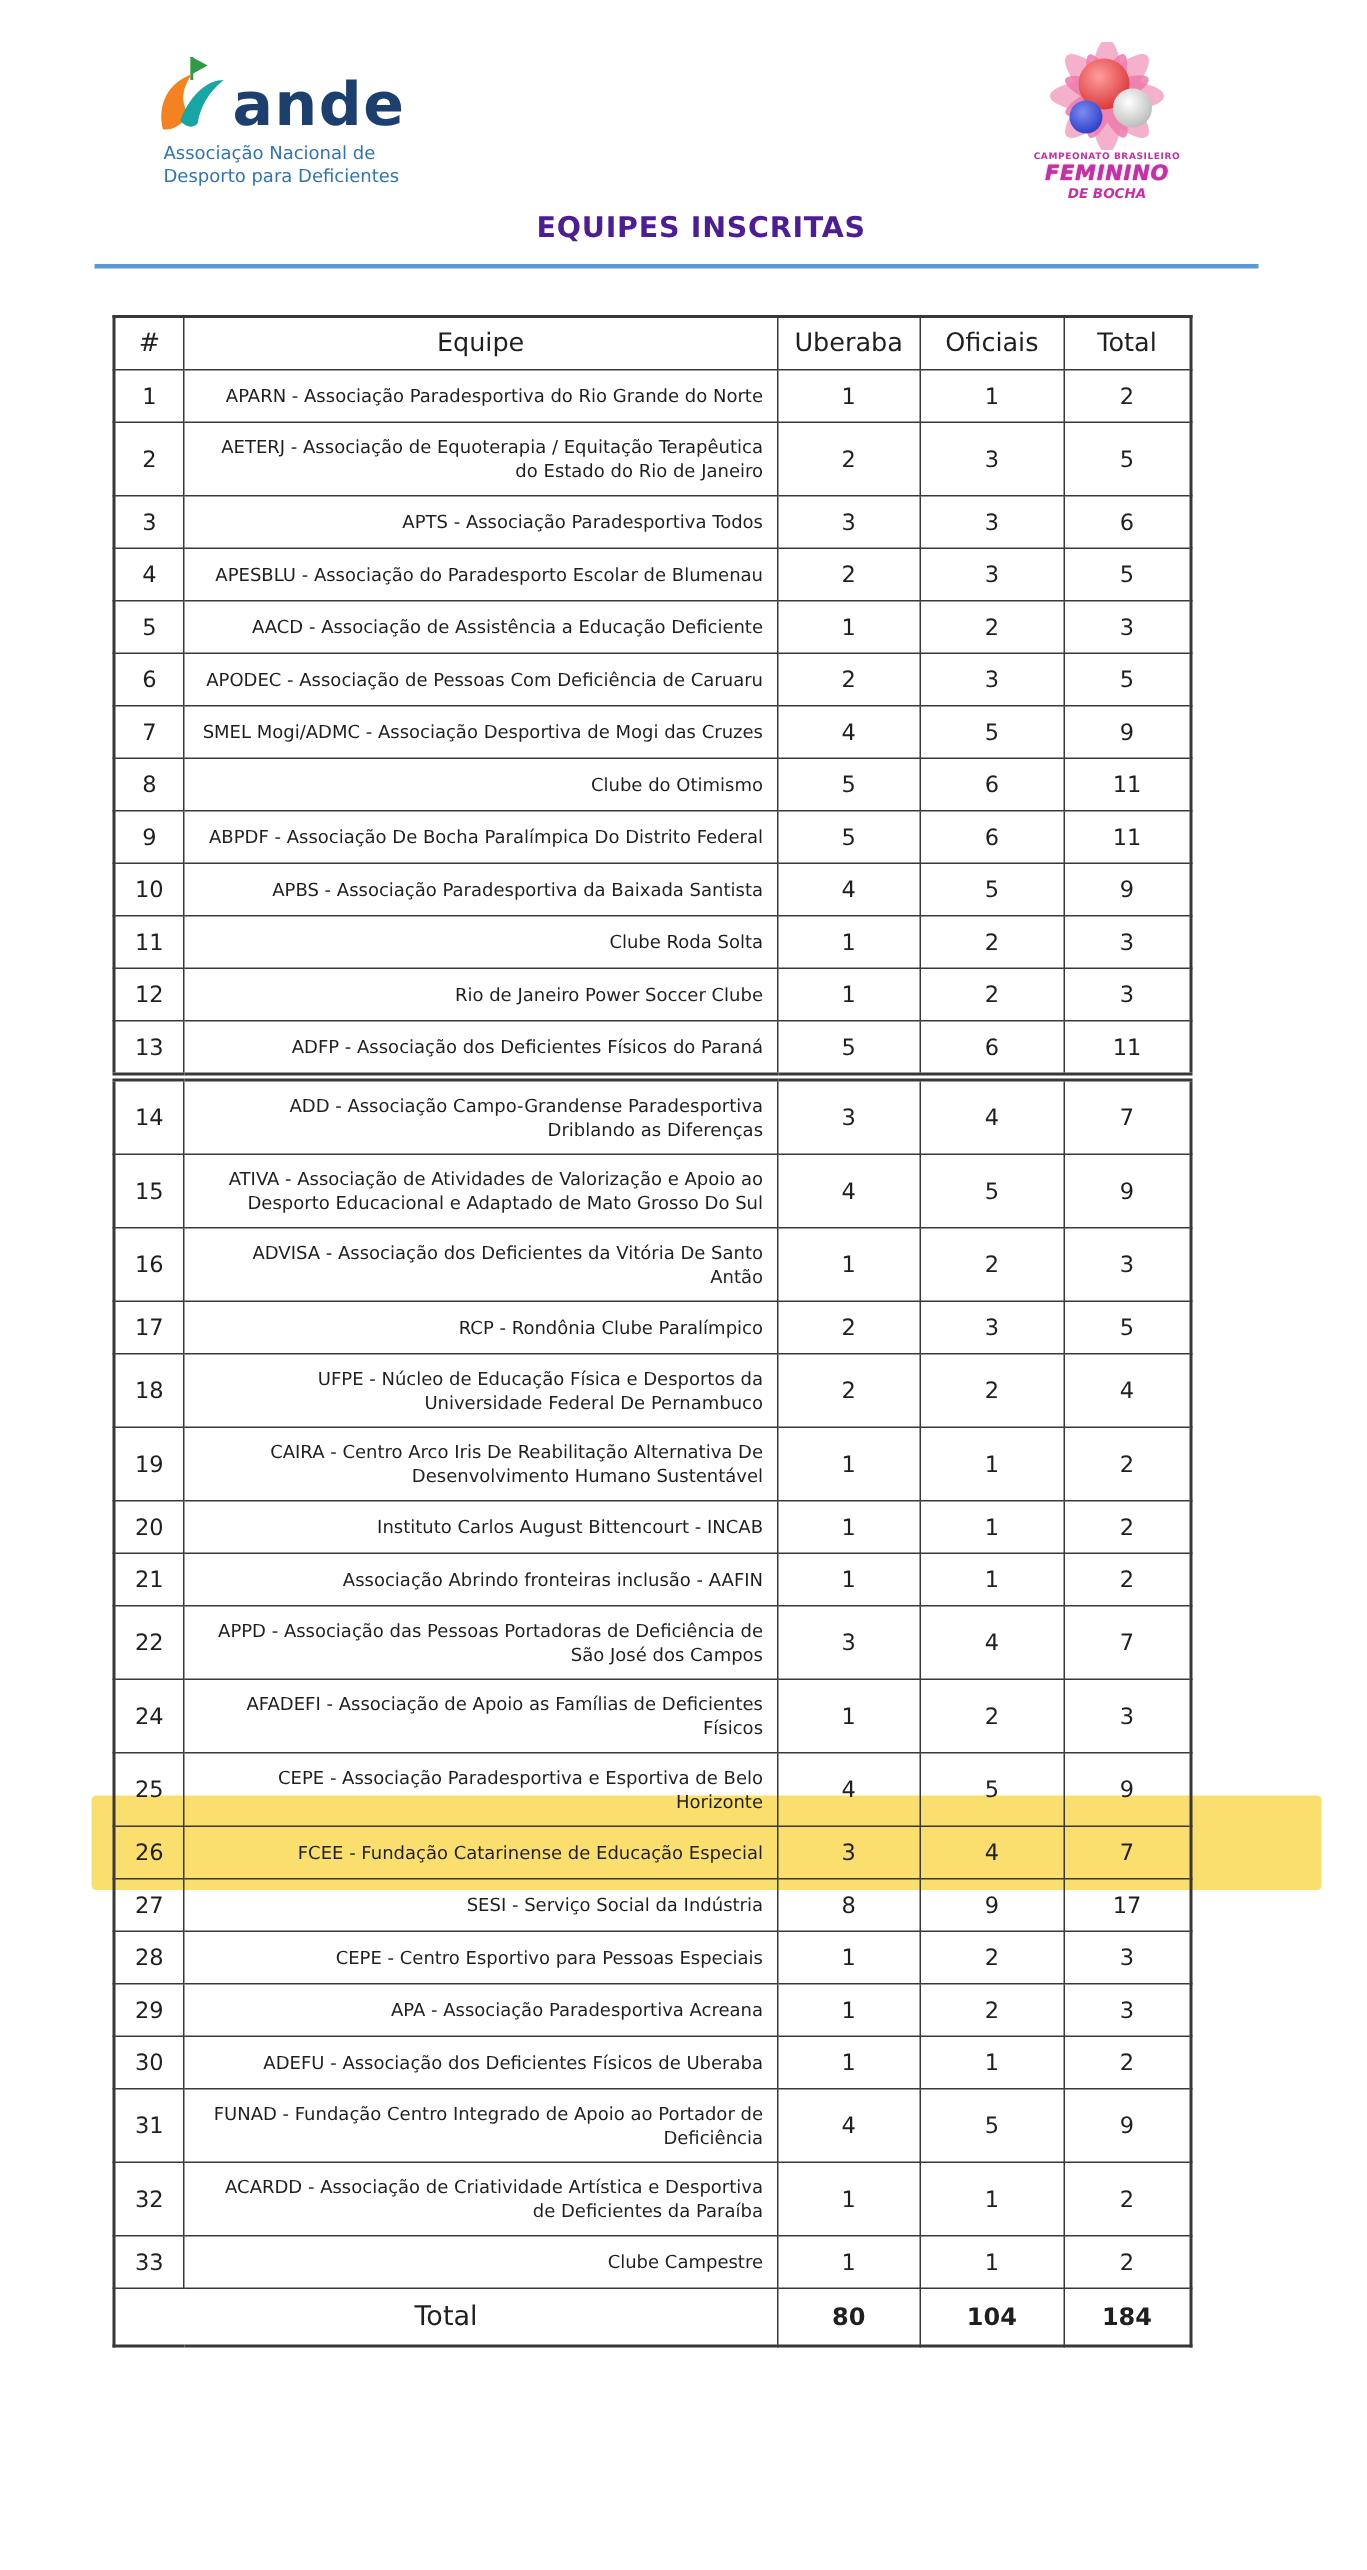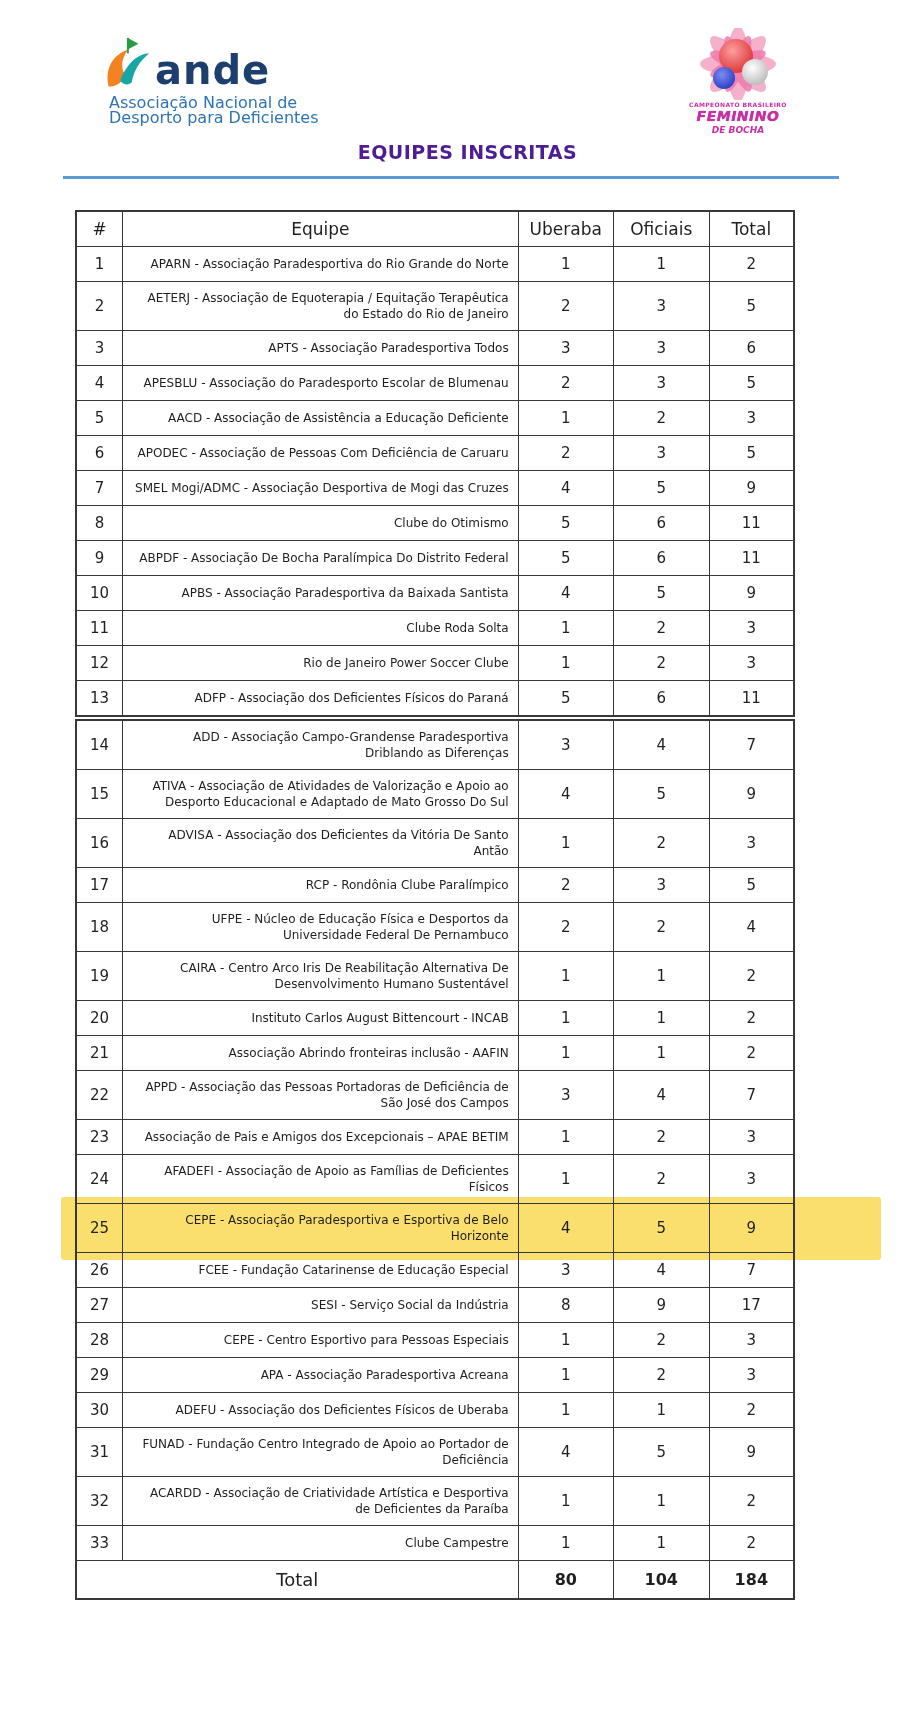--- a/index.html
+++ b/index.html
@@ -19,21 +19,21 @@
   #page{position:relative;width:911px;height:1713px;overflow:hidden;background:#fff;}
 
   
   .ande{position:absolute;left:95px;top:36px;}
   .ande-top{display:flex;align-items:flex-end;}
   .ande-top svg{width:58px;height:56px;margin-right:2px;}
   .ande-word{
     font-size:40px;font-weight:bold;color:var(--logo-navy);
     line-height:40px;letter-spacing:1px;margin-bottom:2px;
   }
-  .ande-sub{font-size:16px;line-height:15px;color:var(--logo-blue);margin-top:3px;margin-left:14px;}
+  .ande-sub{font-size:12px;line-height:15px;color:var(--logo-blue);margin-top:3px;margin-left:14px;}
 
   
   .event{position:absolute;left:668px;top:28px;width:140px;text-align:center;}
   .event svg{width:120px;height:72px;display:block;margin:0 auto;}
   .ev-l1{font-size:6px;font-weight:bold;color:var(--event-magenta);letter-spacing:.4px;margin-top:1px;}
   .ev-l2{font-size:14px;font-weight:bold;font-style:italic;color:var(--event-magenta);
          line-height:17px;letter-spacing:.5px;text-shadow:0 0 1px #8d1770;}
   .ev-l3{font-size:9px;font-weight:bold;font-style:italic;color:var(--event-magenta);line-height:11px;}
 
   
@@ -306,27 +306,20 @@
   </tr>
           <tr>
     <td class="cell-num">22</td>
     <td class="cell-eq">APPD - Associação das Pessoas Portadoras de Deficiência de
 São José dos Campos</td>
     <td class="cell-val">3</td>
     <td class="cell-val">4</td>
     <td class="cell-val">7</td>
   </tr>
           <tr>
-    <td class="cell-num">23</td>
-    <td class="cell-eq">Associação de Pais e Amigos dos Excepcionais – APAE BETIM</td>
-    <td class="cell-val">1</td>
-    <td class="cell-val">2</td>
-    <td class="cell-val">3</td>
-  </tr>
-          <tr>
     <td class="cell-num">24</td>
     <td class="cell-eq">AFADEFI - Associação de Apoio as Famílias de Deficientes
 Físicos</td>
     <td class="cell-val">1</td>
     <td class="cell-val">2</td>
     <td class="cell-val">3</td>
   </tr>
           <tr class="highlight">
     <td class="cell-num">25</td>
     <td class="cell-eq">CEPE - Associação Paradesportiva e Esportiva de Belo

